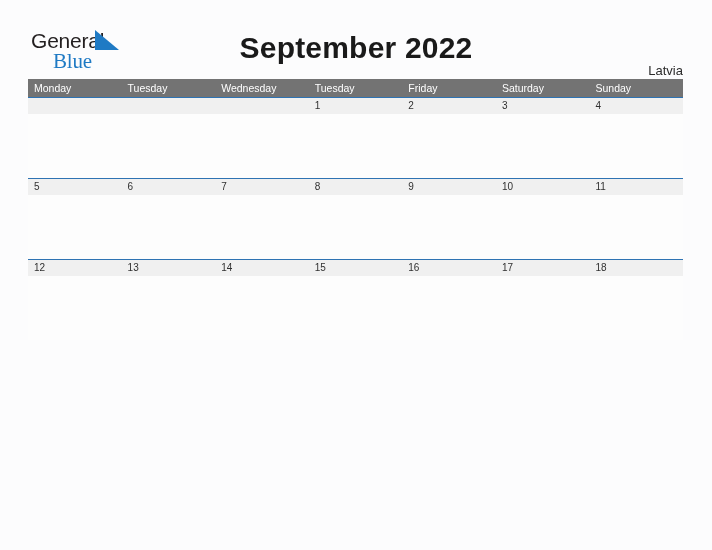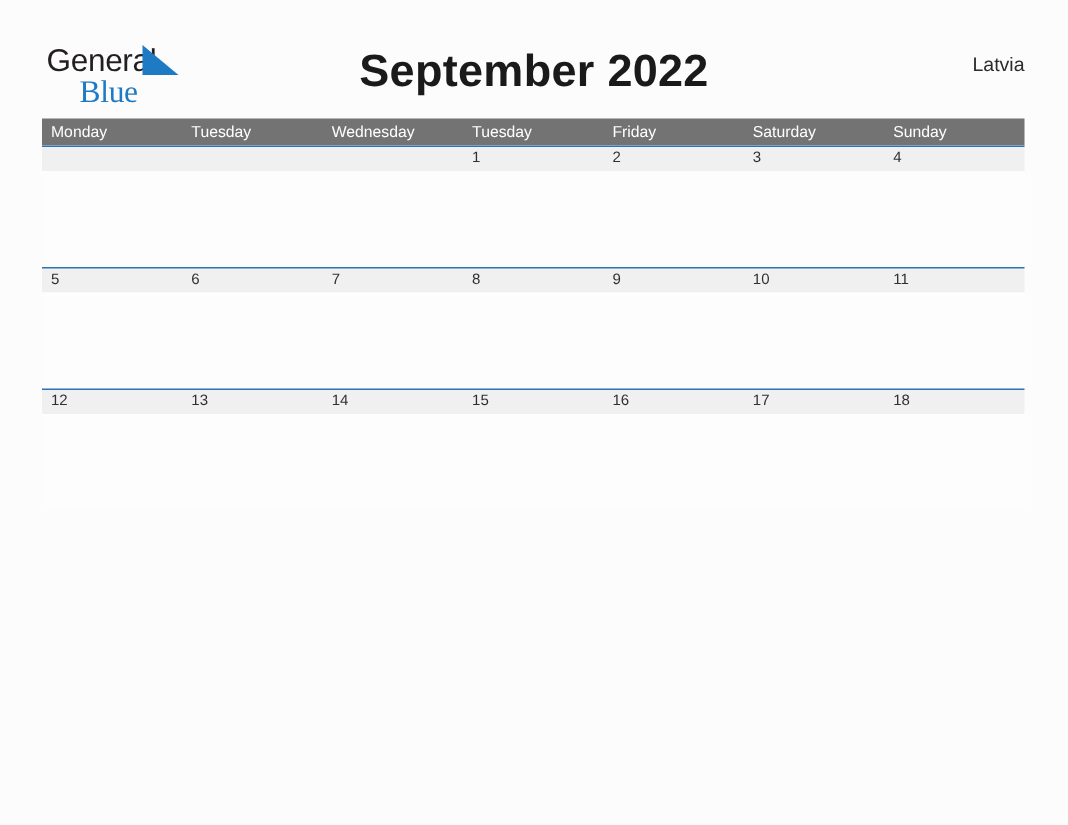--- a/index.html
+++ b/index.html
@@ -71,21 +71,21 @@
     font-size: 30px;
     font-weight: 700;
     color: #1a1a1a;
     letter-spacing: 0.2px;
     font-family: "Liberation Sans", sans-serif;
   }
 
   .country {
     position: absolute;
     right: 29px;
-    top: 35px;
+    top: 63px;
     font-size: 13px;
     color: #2b2b2b;
     font-family: "Liberation Sans", sans-serif;
   }
 
   
   .calendar {
     position: absolute;
     left: 28px;
     top: 79px;

